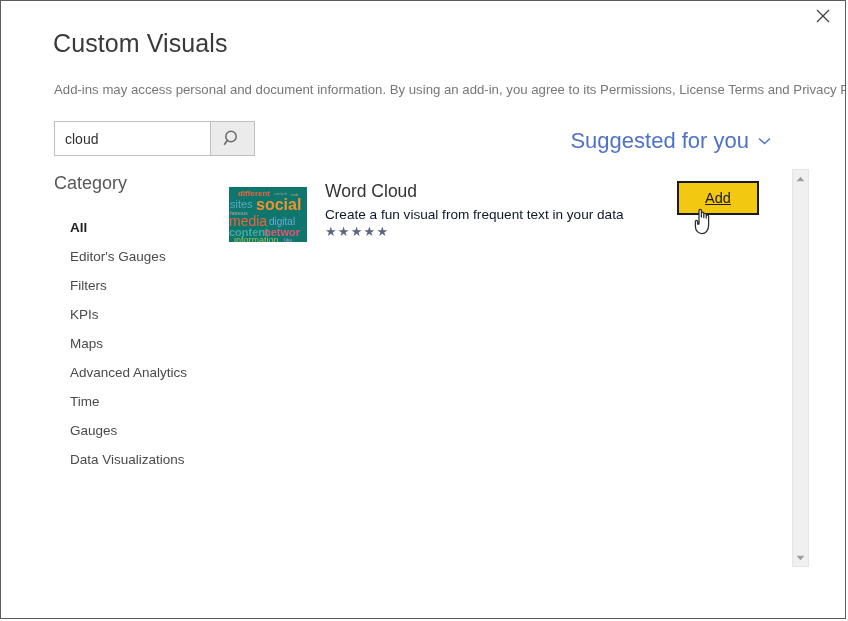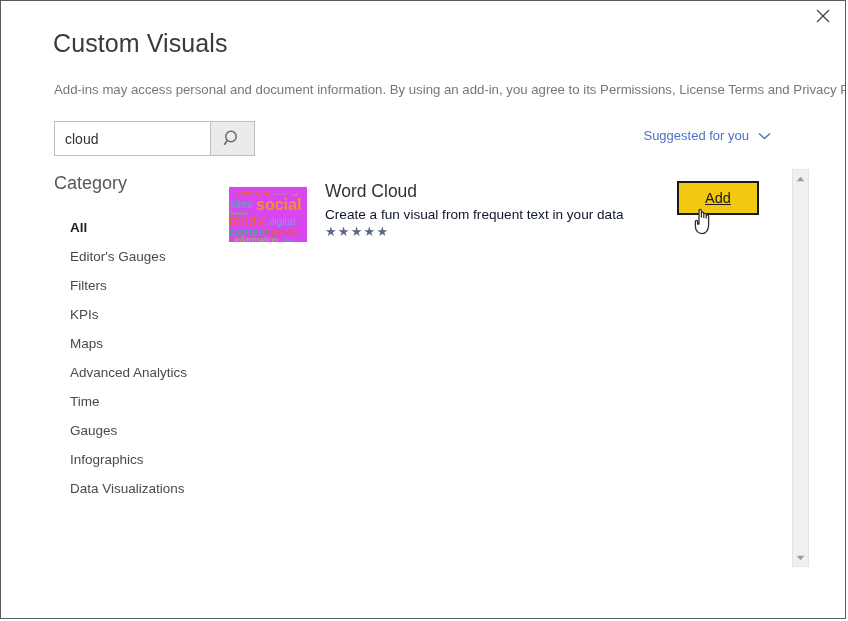--- a/index.html
+++ b/index.html
@@ -110,21 +110,21 @@
   
   .suggested {
     position: absolute;
     right: 74px;
     top: 127px;
     display: flex;
     align-items: center;
     gap: 9px;
     cursor: pointer;
     color: #4f72c8;
-    font-size: 13px;
+    font-size: 22px;
     font-weight: 300;
     white-space: nowrap;
   }
   .suggested svg { display: block; }
 
   
   .cat-heading {
     position: absolute;
     left: 53px;
     top: 172px;
@@ -165,21 +165,21 @@
   .result-row {
     position: relative;
     height: 80px;
   }
   .thumb {
     position: absolute;
     left: 0;
     top: 18px;
     width: 78px;
     height: 55px;
-    background: #d946ef;
+    background: #0f766e;
     overflow: hidden;
   }
   .thumb svg { display: block; }
 
   .result-title {
     position: absolute;
     left: 96px;
     top: 12px;
     font-size: 17.5px;
     font-weight: 300;
@@ -306,21 +306,20 @@
   <div class="cat-heading">Category</div>
   <ul class="cat-list">
     <li class="cat-item selected">All</li>
     <li class="cat-item">Editor's Gauges</li>
     <li class="cat-item">Filters</li>
     <li class="cat-item">KPIs</li>
     <li class="cat-item">Maps</li>
     <li class="cat-item">Advanced Analytics</li>
     <li class="cat-item">Time</li>
     <li class="cat-item">Gauges</li>
-    <li class="cat-item">Infographics</li>
     <li class="cat-item">Data Visualizations</li>
   </ul>
 
   <div class="results">
     <div class="result-row">
 
       <div class="thumb">
         <svg width="78" height="55" viewBox="0 0 78 55">
           <text x="9" y="9" font-family="Liberation Sans, sans-serif" font-size="8" font-weight="bold" fill="#e8663d">different</text>
           <text x="45" y="8" font-family="Liberation Sans, sans-serif" font-size="4" fill="#9a9a9a">content</text>

